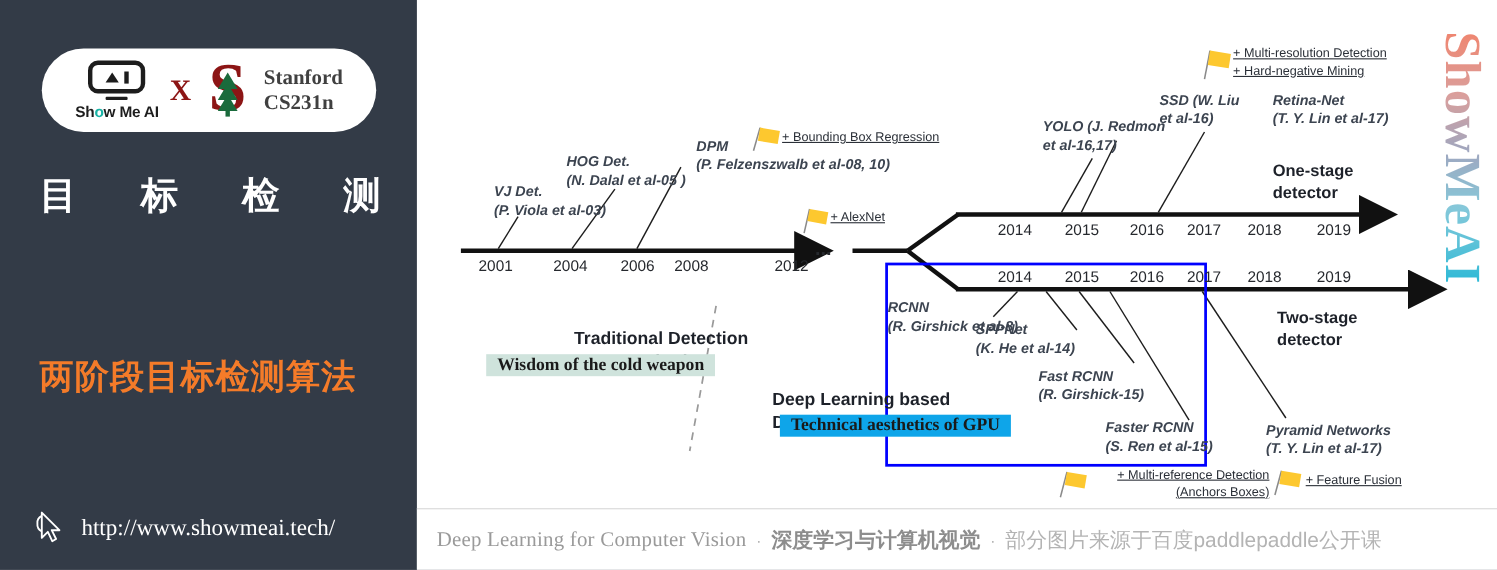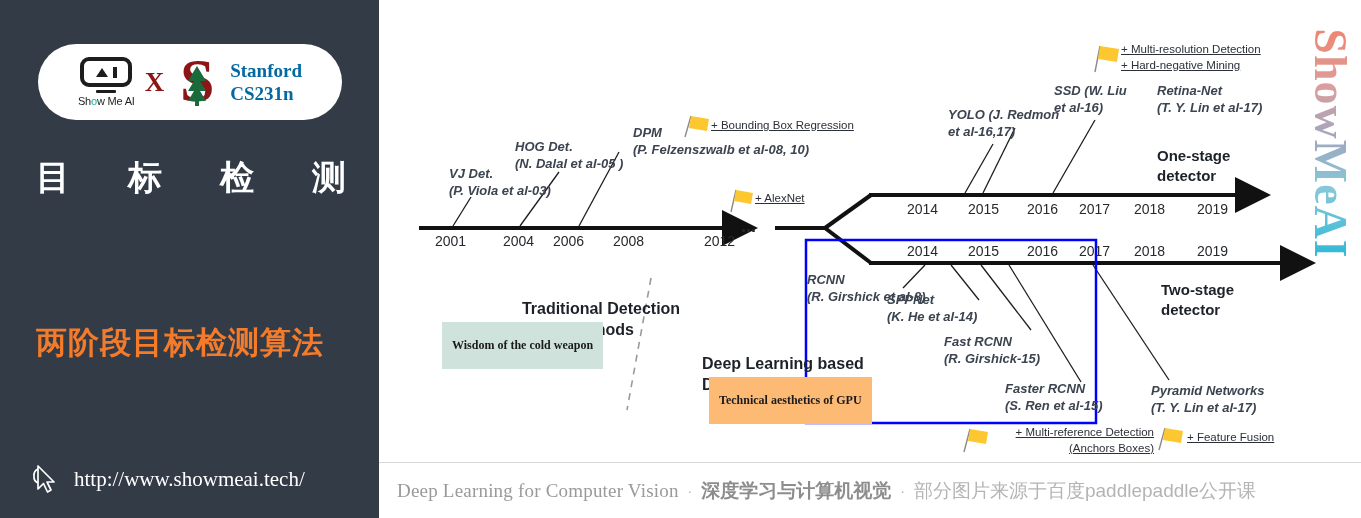--- a/index.html
+++ b/index.html
@@ -28,21 +28,21 @@
     display: flex; align-items: center; justify-content: center; gap: 5px;
     position: relative;
   }
   .smai-caret {
     width: 0; height: 0; border-left: 6px solid transparent;
     border-right: 6px solid transparent; border-bottom: 9px solid #1d1d1d;
   }
   .smai-bar { width: 4px; height: 11px; background: #1d1d1d; }
   .smai-stand { width: 20px; height: 3px; background: #1d1d1d; margin-top: 3px; border-radius: 1px; }
   .smai-text {
-    font-size: 11px; font-weight: normal; color: #1d1d1d;
+    font-size: 14px; font-weight: bold; color: #1d1d1d;
     margin-top: 2px; letter-spacing: -0.2px; white-space: nowrap;
   }
   .smai-text .o-dot { color: #19b3a6; }
   #cross-x { font-size: 27px; font-weight: bold; color: #8C1515; font-family: "Liberation Serif", serif; }
   #stanford-seal {
     width: 46px; height: 54px; position: relative; flex: none;
   }
   #stanford-seal .s-glyph {
     position: absolute; inset: 0; color: #8C1515;
     font-family: "Liberation Serif", serif; font-size: 62px; font-weight: bold;
@@ -55,21 +55,21 @@
   .tree-tier {
     position: absolute; left: 50%; transform: translateX(-50%);
     width: 0; height: 0; border-left: 9px solid transparent;
     border-right: 9px solid transparent; border-bottom: 15px solid #1a6b3c;
   }
   .tree-trunk {
     position: absolute; left: 50%; transform: translateX(-50%);
     width: 4px; height: 10px; background: #1a6b3c; top: 36px;
   }
   #stanford-words {
-    color: #0369a1; font-family: "Liberation Serif", serif;
+    color: #404040; font-family: "Liberation Serif", serif;
     font-weight: bold; line-height: 1.22; font-size: 19px;
   }
 
   #title-cn {
     position: absolute; left: 36px; top: 155px; width: 310px;
     color: #ffffff; font-size: 34px; font-weight: bold;
     display: flex; justify-content: space-between;
   }
   #subtitle-cn {
     position: absolute; left: 36px; top: 322px;
@@ -106,25 +106,25 @@
   .stage-title {
     position: absolute; font-size: 15px; font-weight: bold; color: #1d2129;
     line-height: 1.3; white-space: pre-line;
   }
   .section-title {
     position: absolute; font-size: 16px; font-weight: bold; color: #1d2129;
     line-height: 1.3; white-space: pre-line; margin-top: 27px;
   }
   .hl-box {
     position: absolute; font-family: "Liberation Serif", serif;
-    font-weight: bold; font-size: 12px; color: #1a1a1a;
-    padding: 16px 10px; white-space: nowrap;
+    font-weight: bold; font-size: 16px; color: #1a1a1a;
+    padding: 1px 10px; white-space: nowrap;
   }
   #wisdom-badge { background: #cfe3dc; }
-  #gpu-badge { background: #fdba74; }
+  #gpu-badge { background: #0ea5e9; }
 
   #watermark {
     position: absolute; right: 2px; top: 18px;
     width: 58px; height: 250px;
     display: flex; align-items: center; justify-content: center;
     pointer-events: none;
   }
   #watermark span {
     transform: rotate(90deg); white-space: nowrap;
     font-family: "Liberation Serif", serif; font-weight: bold;
@@ -274,21 +274,21 @@
 
     <div class="lbl" style="left:70px;  top:166px">VJ Det.
 (P. Viola et al-03)</div>
     <div class="lbl" style="left:136px; top:139px">HOG Det.
 (N. Dalal et al-05 )</div>
     <div class="lbl" style="left:254px; top:125px">DPM
 (P. Felzenszwalb et al-08, 10)</div>
 
     <div class="yr" style="left:56px;  top:233px">2001</div>
     <div class="yr" style="left:124px; top:233px">2004</div>
-    <div class="yr" style="left:174px; top:233px">2006</div>
+    <div class="yr" style="left:185px; top:233px">2006</div>
     <div class="yr" style="left:234px; top:233px">2008</div>
     <div class="yr" style="left:325px; top:233px">2012</div>
     <div class="yr" style="left:362px; top:216px; font-size:18px; font-weight:bold">...</div>
 
     <div class="lbl" style="left:569px; top:107px">YOLO (J. Redmon
 et al-16,17)</div>
     <div class="lbl" style="left:675px; top:83px">SSD (W. Liu
 et al-16)</div>
     <div class="lbl" style="left:778px; top:83px">Retina-Net
 (T. Y. Lin et al-17)</div>

